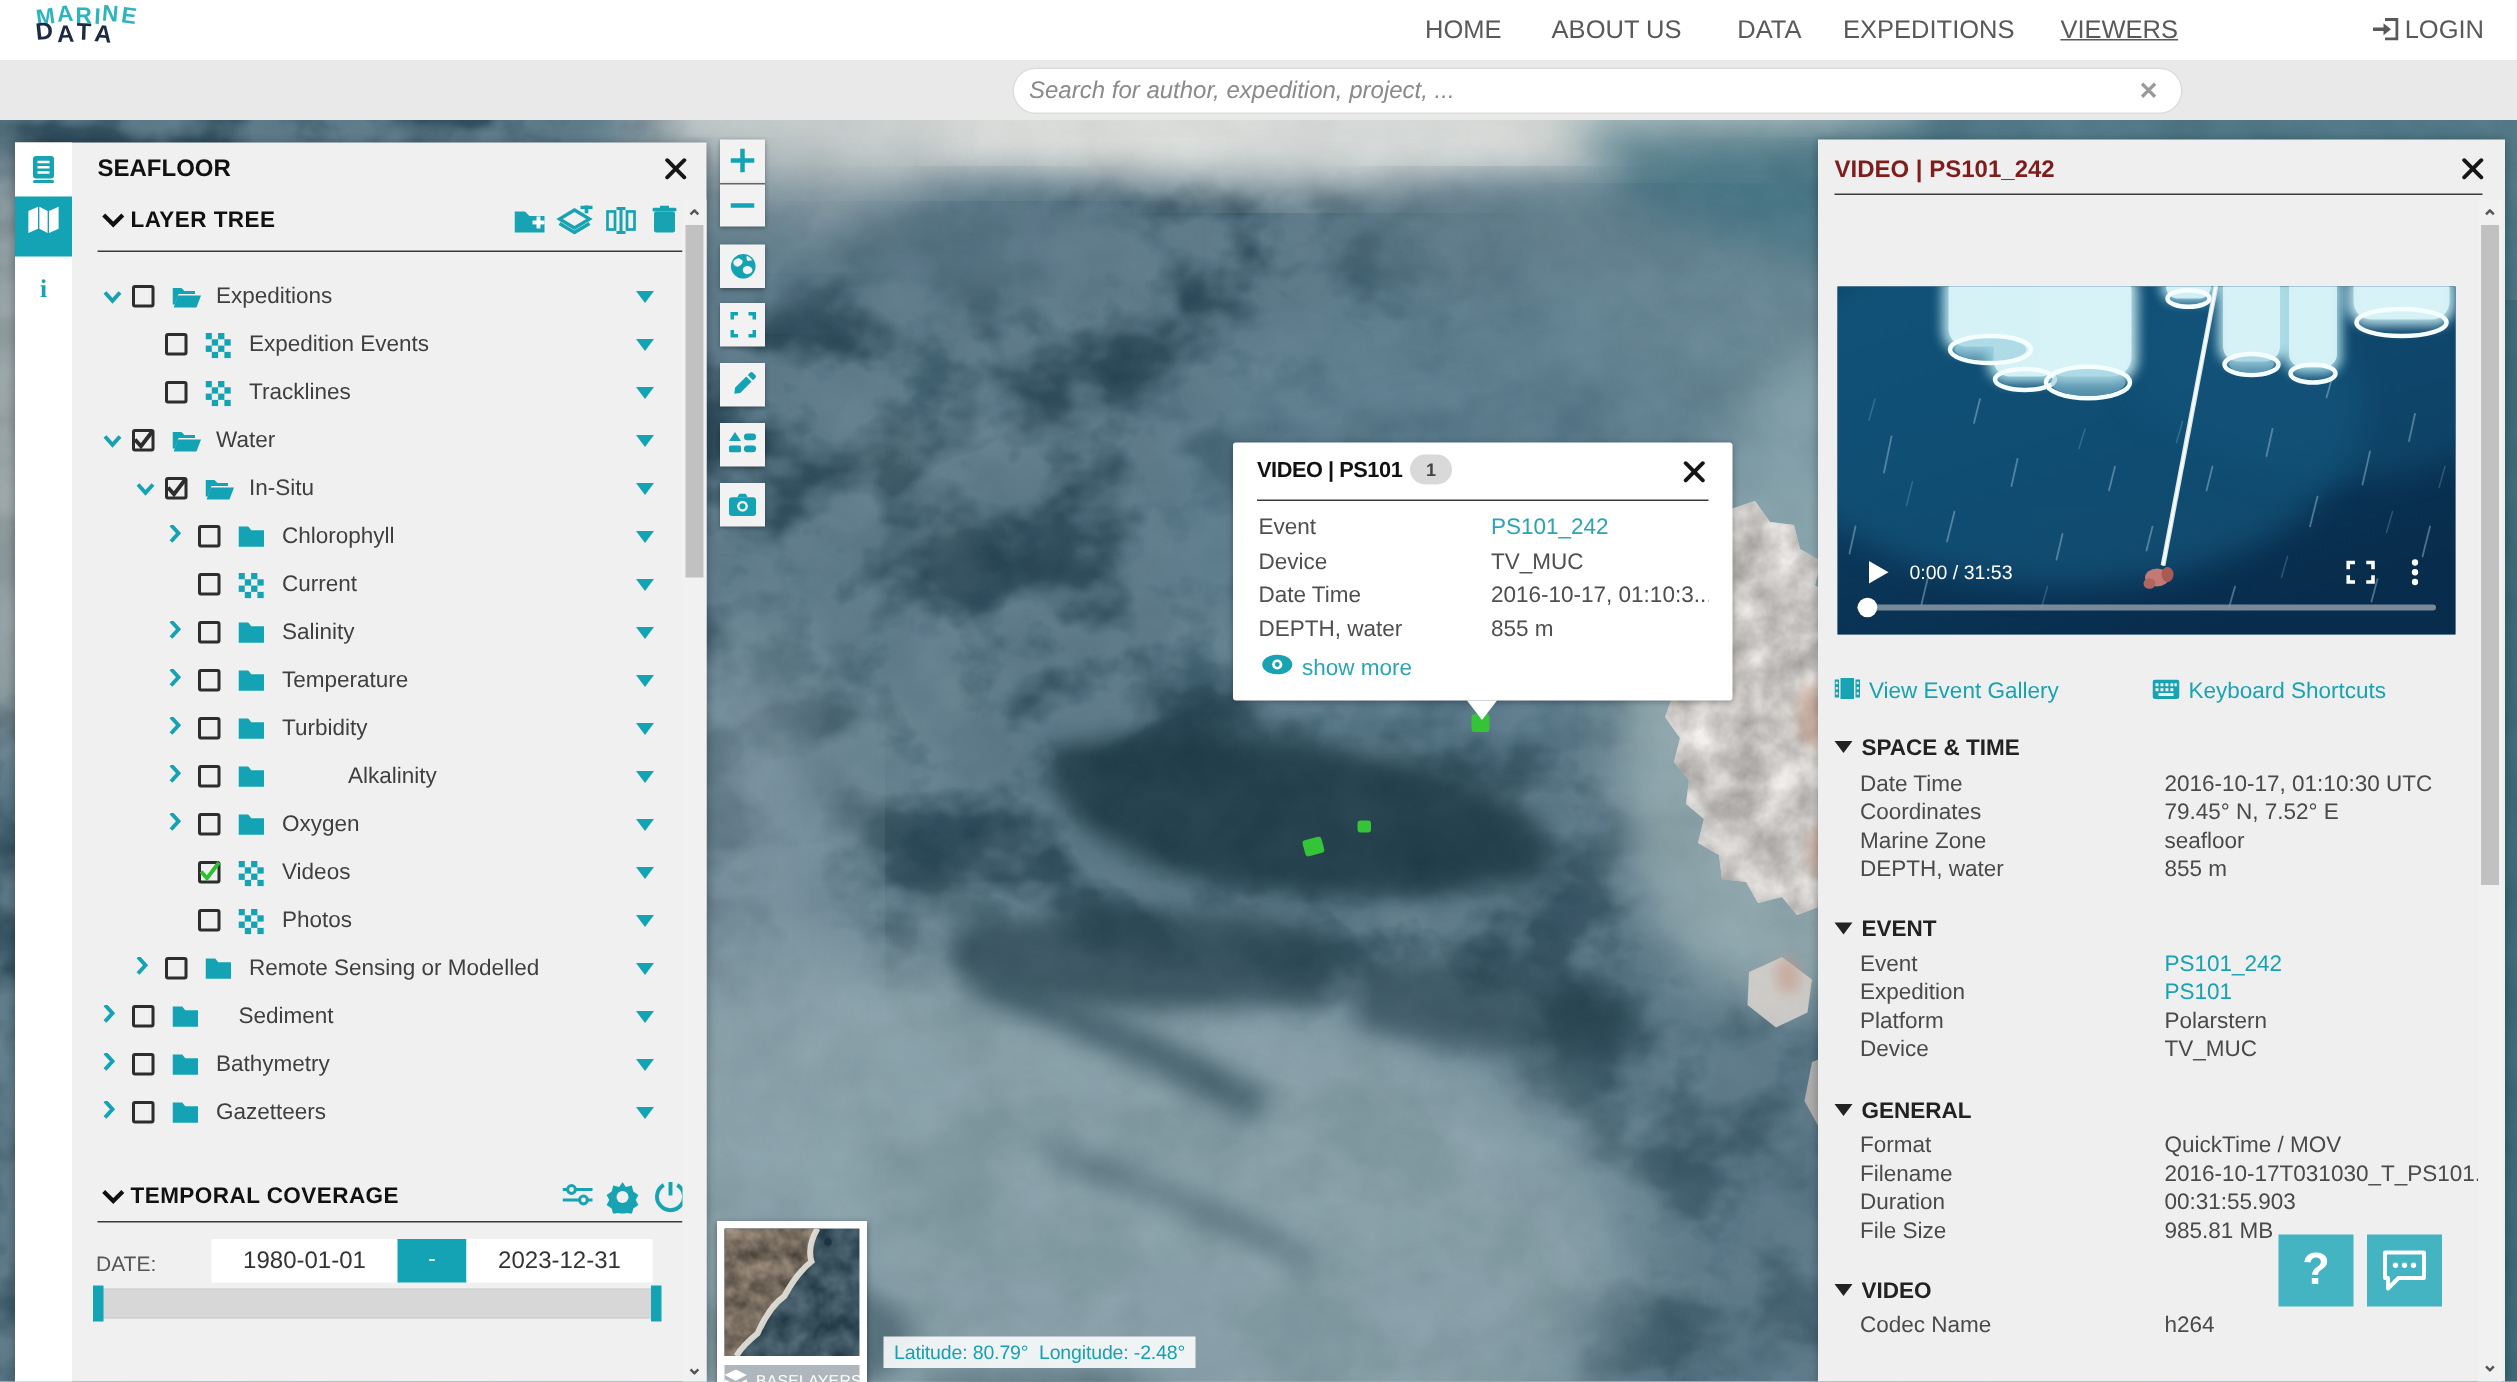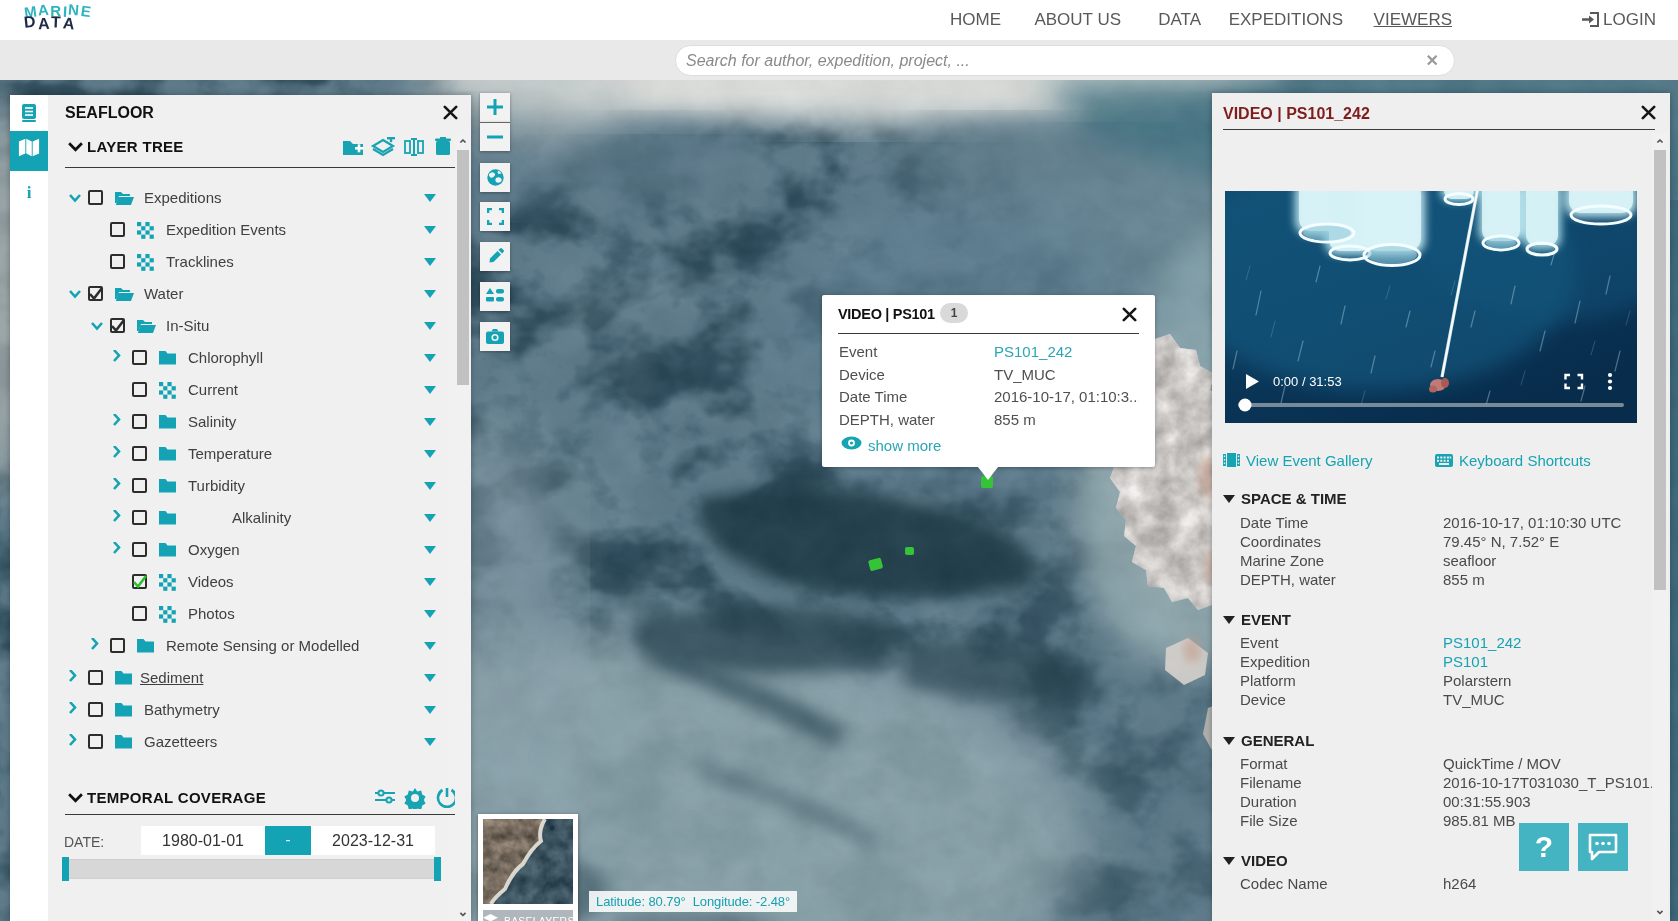--- a/index.html
+++ b/index.html
@@ -473,21 +473,21 @@
           <div class="dd"></div>
         </div>
     <div class="trow" style="top:567px;">
           <div class="chev" style="left:19px;"><svg width="16" height="16" viewBox="0 0 16 16">
               <path d="M5 3 L10.5 8 L16 3" fill="none" stroke="#14a3b4" stroke-width="2.6" transform="rotate(-90 8 8)"></path>
             </svg></div>
           <div class="cb" style="left:40px;"></div>
           <div style="position:absolute; left:67px; top:8px;"><svg width="17" height="15" viewBox="0 0 17 15">
               <path fill="#14a3b4" d="M0 1 h6.5 l2 2.5 h8.5 v11 h-17 Z"></path>
             </svg></div>
-          <div class="lbl" style="left:92px;text-decoration:underline;">Sediment</div>
+          <div class="lbl" style="left:111px;">Sediment</div>
           <div class="dd"></div>
         </div>
     <div class="trow" style="top:599px;">
           <div class="chev" style="left:19px;"><svg width="16" height="16" viewBox="0 0 16 16">
               <path d="M5 3 L10.5 8 L16 3" fill="none" stroke="#14a3b4" stroke-width="2.6" transform="rotate(-90 8 8)"></path>
             </svg></div>
           <div class="cb" style="left:40px;"></div>
           <div style="position:absolute; left:67px; top:8px;"><svg width="17" height="15" viewBox="0 0 17 15">
               <path fill="#14a3b4" d="M0 1 h6.5 l2 2.5 h8.5 v11 h-17 Z"></path>
             </svg></div>

